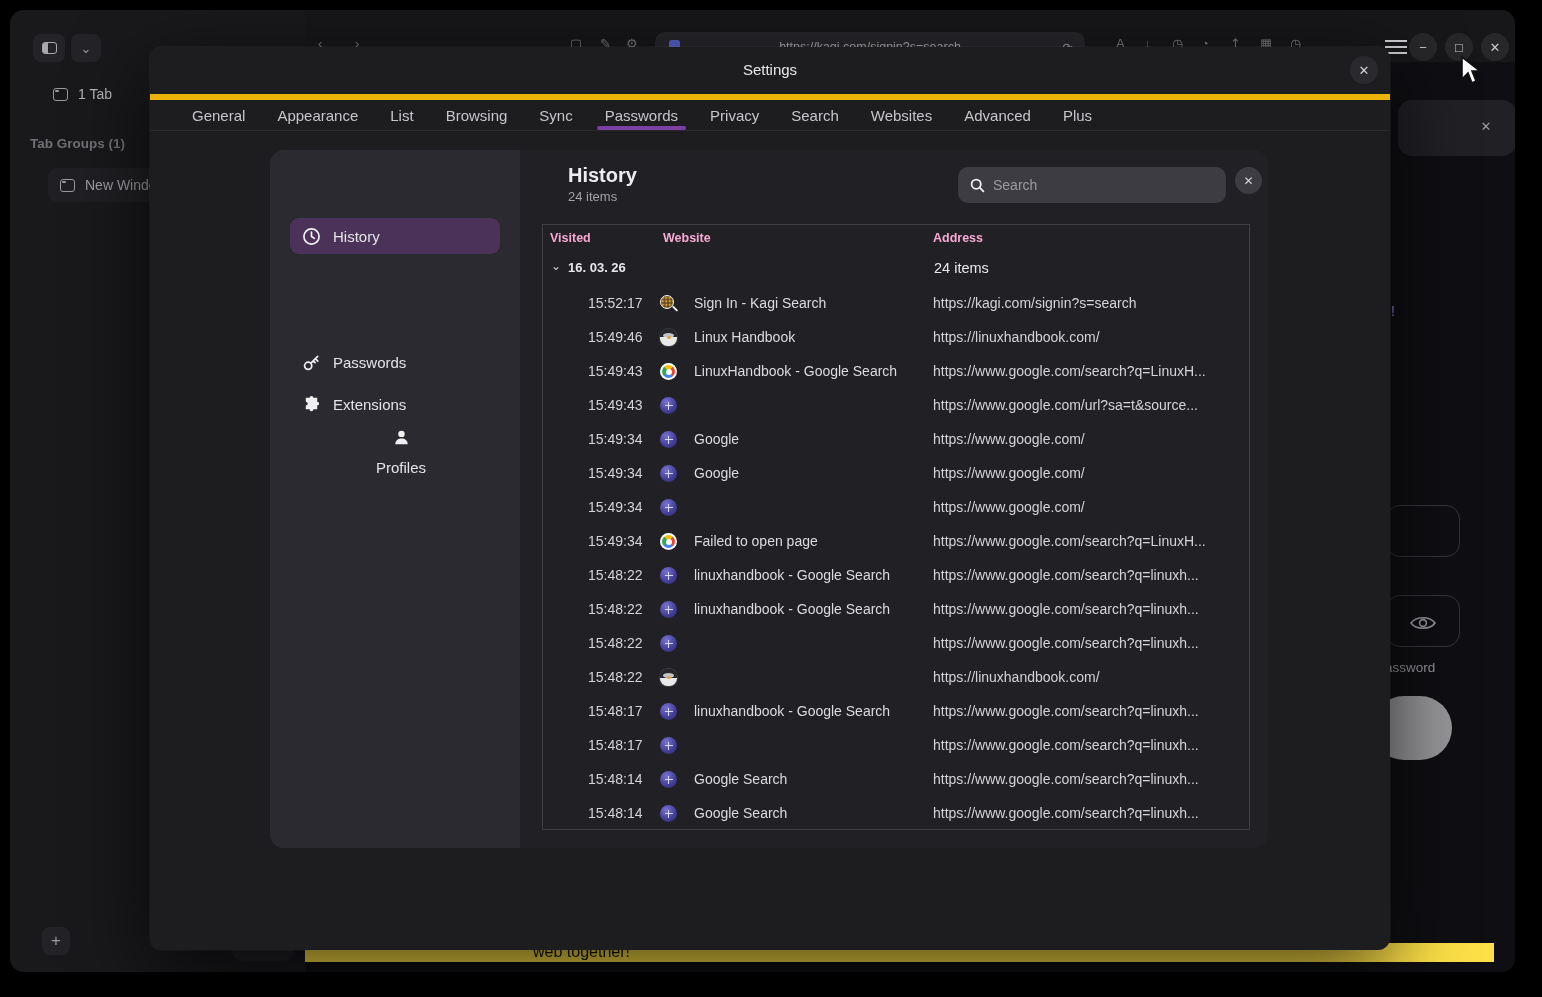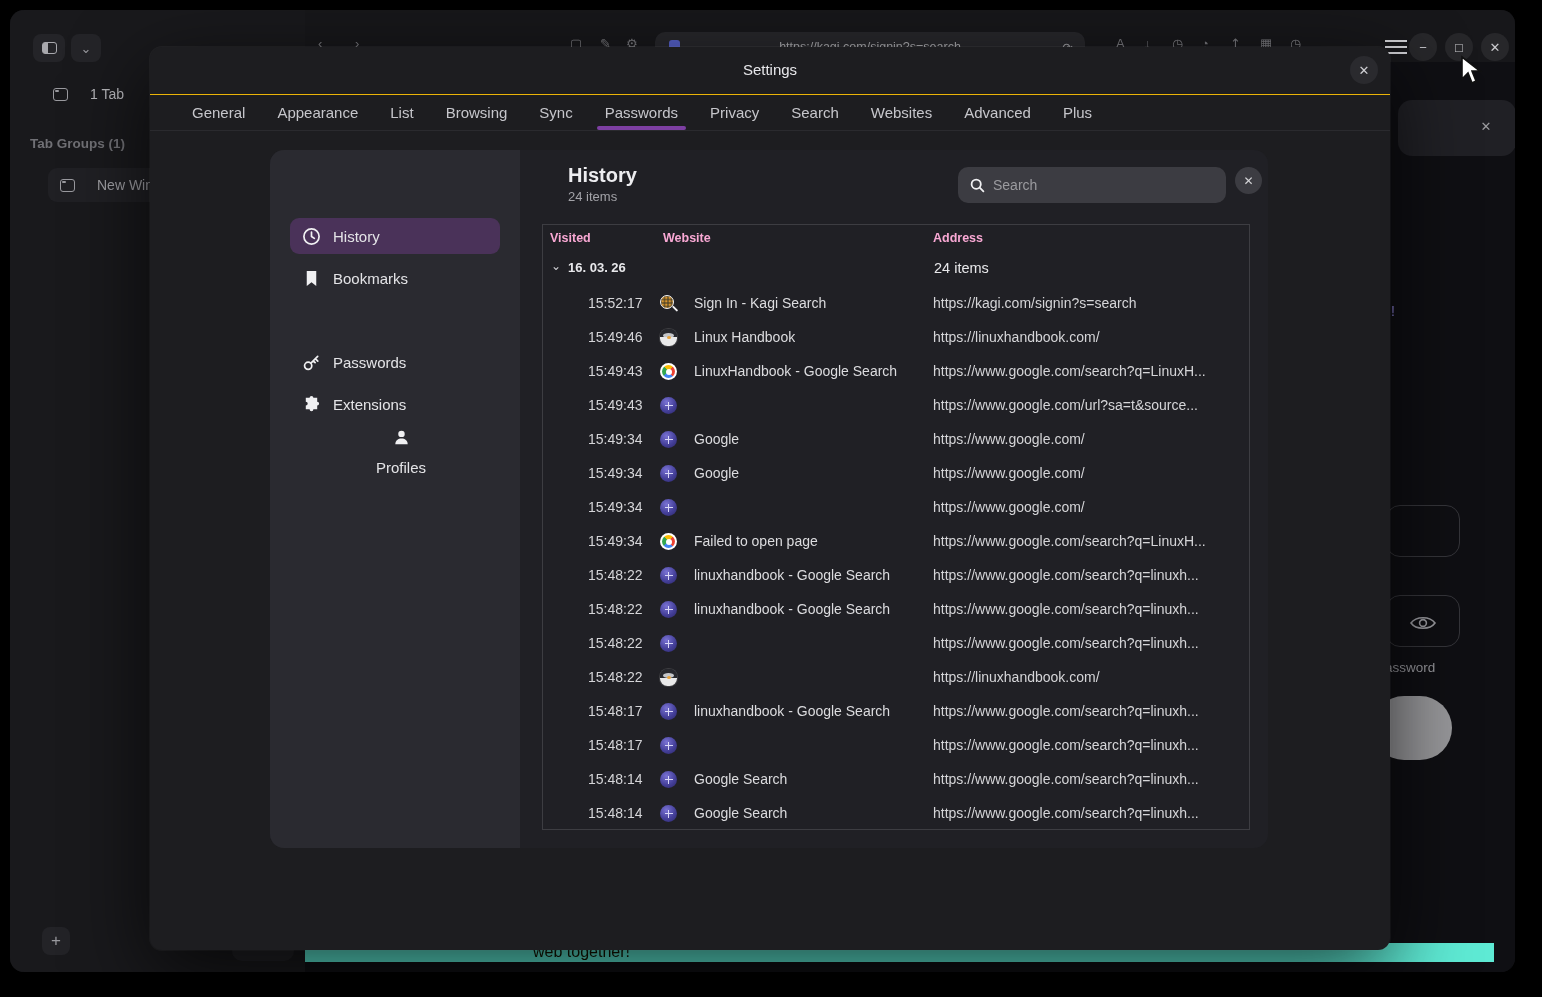--- a/index.html
+++ b/index.html
@@ -13,21 +13,21 @@
   .bsidebar { position:absolute; left:0; top:0; width:295px; height:100%; background:#19191c; }
   .btoolbar { position:absolute; left:295px; top:0; right:0; height:52px; background:#17171a; }
   .bpage    { position:absolute; left:295px; top:52px; right:0; bottom:0; background:#0f0f13; }
 
   .sq-btn { position:absolute; background:#242428; border-radius:8px; display:flex; align-items:center; justify-content:center; color:#9a9a9f; }
   .side-toggle { left:23px; top:24px; width:32px; height:28px; }
   .side-toggle .pane { width:15px; height:12px; border:1.6px solid #a8a8ad; border-radius:3px; position:relative; }
   .side-toggle .pane::before { content:""; position:absolute; left:0; top:0; bottom:0; width:5px; background:#a8a8ad; border-radius:1px 0 0 1px; }
   .side-chevron { left:61px; top:24px; width:30px; height:28px; font-size:13px; }
 
-  .tab-row { position:absolute; display:flex; align-items:center; gap:22px; color:#b4b4b8; font-size:14px; }
+  .tab-row { position:absolute; display:flex; align-items:center; gap:10px; color:#b4b4b8; font-size:14px; }
   .tab-ico { width:15px; height:13px; border:1.6px solid #9a9a9f; border-radius:3px; position:relative; flex:none; }
   .tab-ico::before { content:""; position:absolute; left:1px; top:1px; width:4px; height:2px; background:#9a9a9f; border-radius:1px; }
   .groups-label { position:absolute; left:20px; top:126px; font-size:13.5px; font-weight:700; color:#707075; }
   .group-item { left:38px; top:158px; width:250px; height:34px; background:#202024; border-radius:9px; padding-left:12px; color:#9f9fa4; }
   .add-btn { left:32px; top:917px; width:28px; height:28px; font-size:17px; background:#232327; }
 
   
   .tb-ico { position:absolute; top:26px; color:#87878c; font-size:13px; opacity:.85; }
   .urlbar { position:absolute; left:645px; top:22px; width:430px; height:30px; background:#27272b; border-radius:10px;
             display:flex; align-items:center; justify-content:center; color:#a9a9ad; font-size:12.5px; }
@@ -40,35 +40,35 @@
   
   .notif { position:absolute; left:1388px; top:90px; width:118px; height:56px; background:#202025; border-radius:14px; }
   .notif-x { position:absolute; left:1464px; top:104px; width:24px; height:24px; color:#9c9ca0; font-size:13px; display:flex; align-items:center; justify-content:center; }
   .frag-alert { position:absolute; left:1381px; top:293px; color:#8d82d6; font-size:14px; }
   .pg-input { position:absolute; left:1376px; width:74px; height:52px; border:1px solid #35353a; border-radius:14px; }
   .eye { position:absolute; left:1400px; top:604px; width:26px; height:18px; }
   .eye svg { width:100%; height:100%; stroke:#9a9a9f; fill:none; stroke-width:1.6; }
   .frag-password { position:absolute; left:1375px; top:650px; color:#96969b; font-size:13.5px; }
   .pg-pill { position:absolute; left:1362px; top:686px; width:80px; height:64px; background:#97979a; border-radius:34px; }
 
-  .banner { position:absolute; left:295px; bottom:10px; height:19px; right:21px; background:#5eead4; }
+  .banner { position:absolute; left:295px; bottom:10px; height:19px; right:21px; background:#fde047; }
   .banner-text { position:absolute; left:228px; top:0px; color:#141400; font-size:16px; font-weight:500; }
   .notch { position:absolute; left:222px; bottom:11px; width:62px; height:20px; background:#222226; border-radius:10px; }
 
   
   .cursor { position:absolute; left:1448px; top:45px; width:30px; height:34px; z-index:60; }
 
   
   .dialog { position:absolute; left:140px; top:37px; width:1240px; height:903px; background:#1d1d20;
             border-radius:12px; box-shadow:0 24px 80px rgba(0,0,0,.7), 0 0 0 1px rgba(255,255,255,.05); z-index:10; }
   .dlg-header { position:absolute; left:0; top:0; right:0; height:47px; }
   .dlg-title { position:absolute; left:0; right:0; top:14px; text-align:center; color:#e7e7ea; font-size:15px; font-weight:400; }
   .dlg-close { position:absolute; right:12px; top:9px; width:28px; height:28px; border-radius:50%; background:#2a2a2e;
                color:#cfcfd3; font-size:13px; display:flex; align-items:center; justify-content:center; }
-  .tabbar { position:absolute; left:0; right:0; top:47px; height:37px; border-top:1px solid #eab308; border-bottom:1px solid #2a2a2e;
+  .tabbar { position:absolute; left:0; right:0; top:47px; height:37px; border-top:6px solid #eab308; border-bottom:1px solid #2a2a2e;
             display:flex; align-items:stretch; padding-left:26px; }
   .tab { position:relative; display:flex; align-items:center; padding:0 16px; color:#c6c6cb; font-size:15px; cursor:default; }
   .tab.active::after { content:""; position:absolute; left:8px; right:8px; bottom:0; height:4px; background:#7d3fa2; border-radius:2px; }
 
   
   .library { position:absolute; left:120px; top:103px; width:998px; height:698px; background:#202025; border-radius:14px; overflow:hidden; }
   .lib-side { position:absolute; left:0; top:0; width:250px; height:100%; background:#2a2a30; }
   .lib-item { position:absolute; left:20px; width:210px; height:36px; border-radius:9px; display:flex; align-items:center; gap:12px;
               padding-left:12px; color:#e4e4e7; font-size:15px; }
   .lib-item.active { background:#4a3259; }
@@ -246,26 +246,20 @@
 
     <div class="library">
       <div class="lib-side">
         <div class="lib-item active" style="top:68px;">
           <svg viewBox="0 0 20 20">
               <circle class="st" cx="10" cy="10" r="8"></circle>
               <path class="st" d="M10 5.5 V10 L13 12"></path>
             </svg>
           <span>History</span>
         </div>
-        <div class="lib-item" style="top:110px;">
-          <svg viewBox="0 0 20 20">
-              <path class="fl" d="M5 2 h10 v16 l-5 -4 l-5 4 Z"></path>
-            </svg>
-          <span>Bookmarks</span>
-        </div>
         <div class="lib-item" style="top:194px;">
           <svg viewBox="0 0 20 20">
               <circle class="st" cx="6.5" cy="13.5" r="3.8"></circle>
               <path class="st" d="M9.4 10.6 L16.5 3.5 M14 6 l2.6 2.6 M11.8 8.2 l2 2"></path>
             </svg>
           <span>Passwords</span>
         </div>
         <div class="lib-item" style="top:236px;">
           <svg viewBox="0 0 20 20">
               <path class="fl" d="M8 3 a2 2 0 0 1 4 0 h4 v4 a2 2 0 0 1 0 4 v4 h-4 a2 2 0 0 1 -4 0 H4 v-4 a2 2 0 0 0 0 -4 V3 Z"></path>

